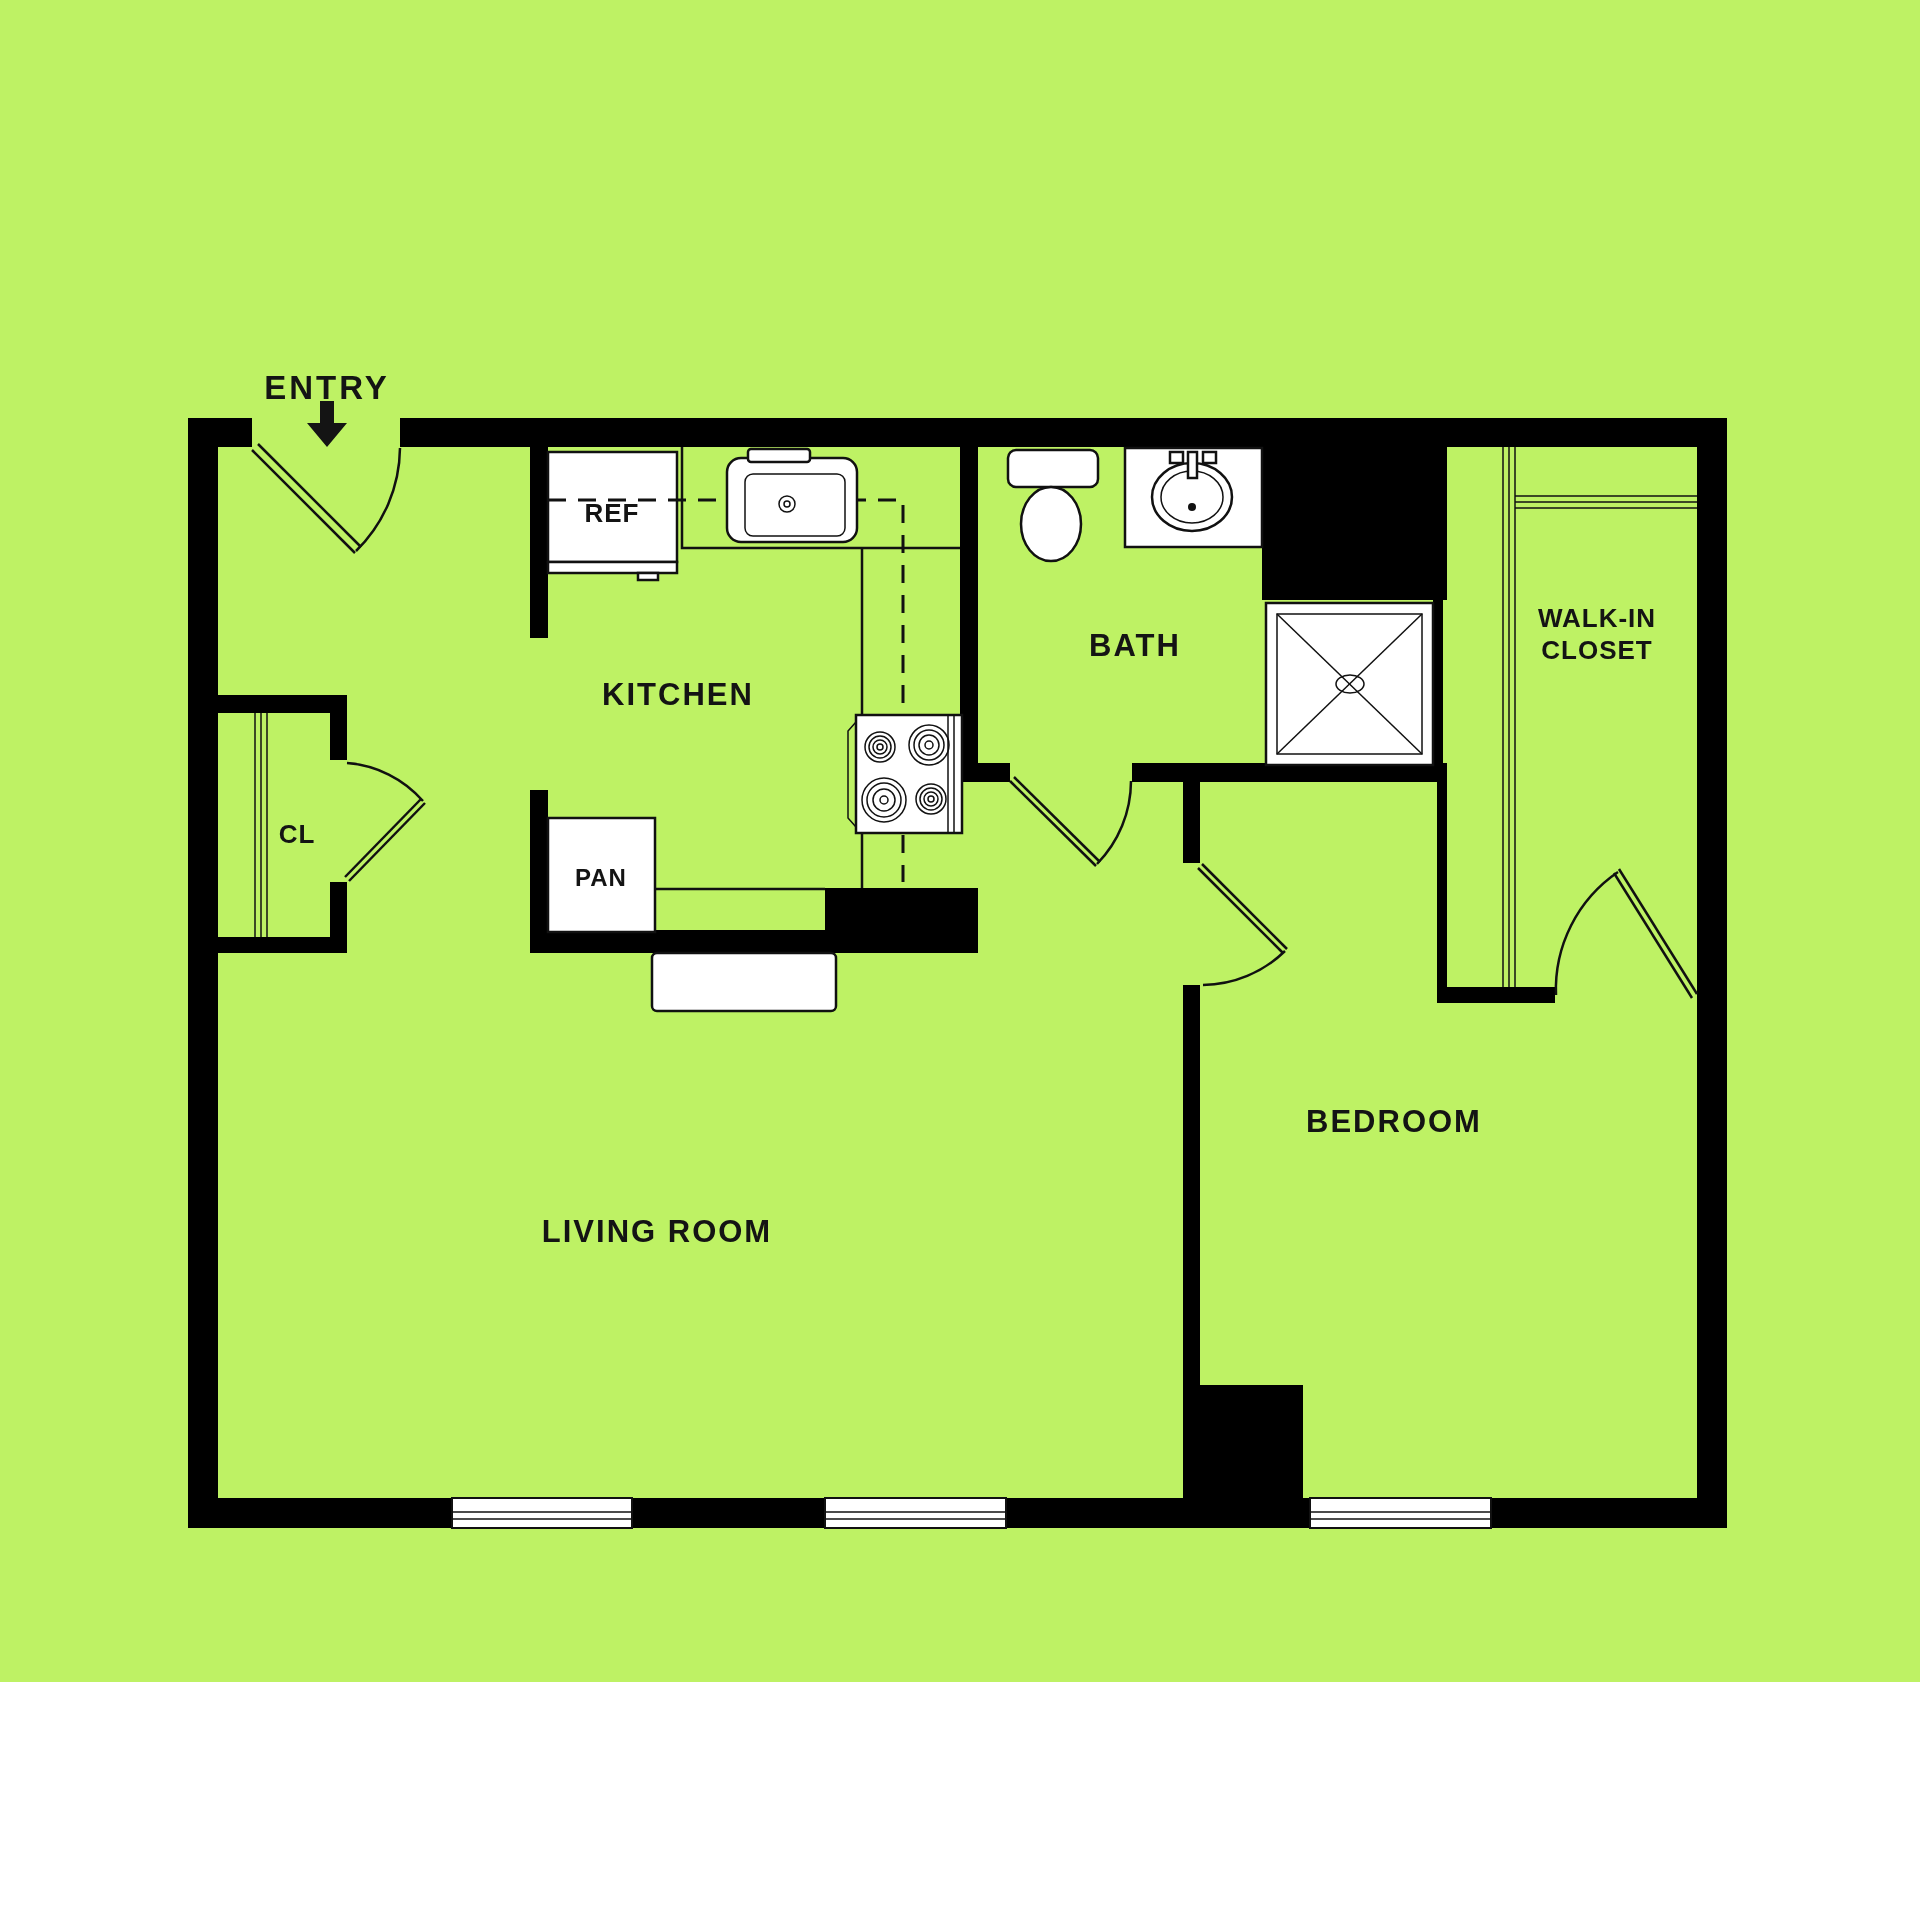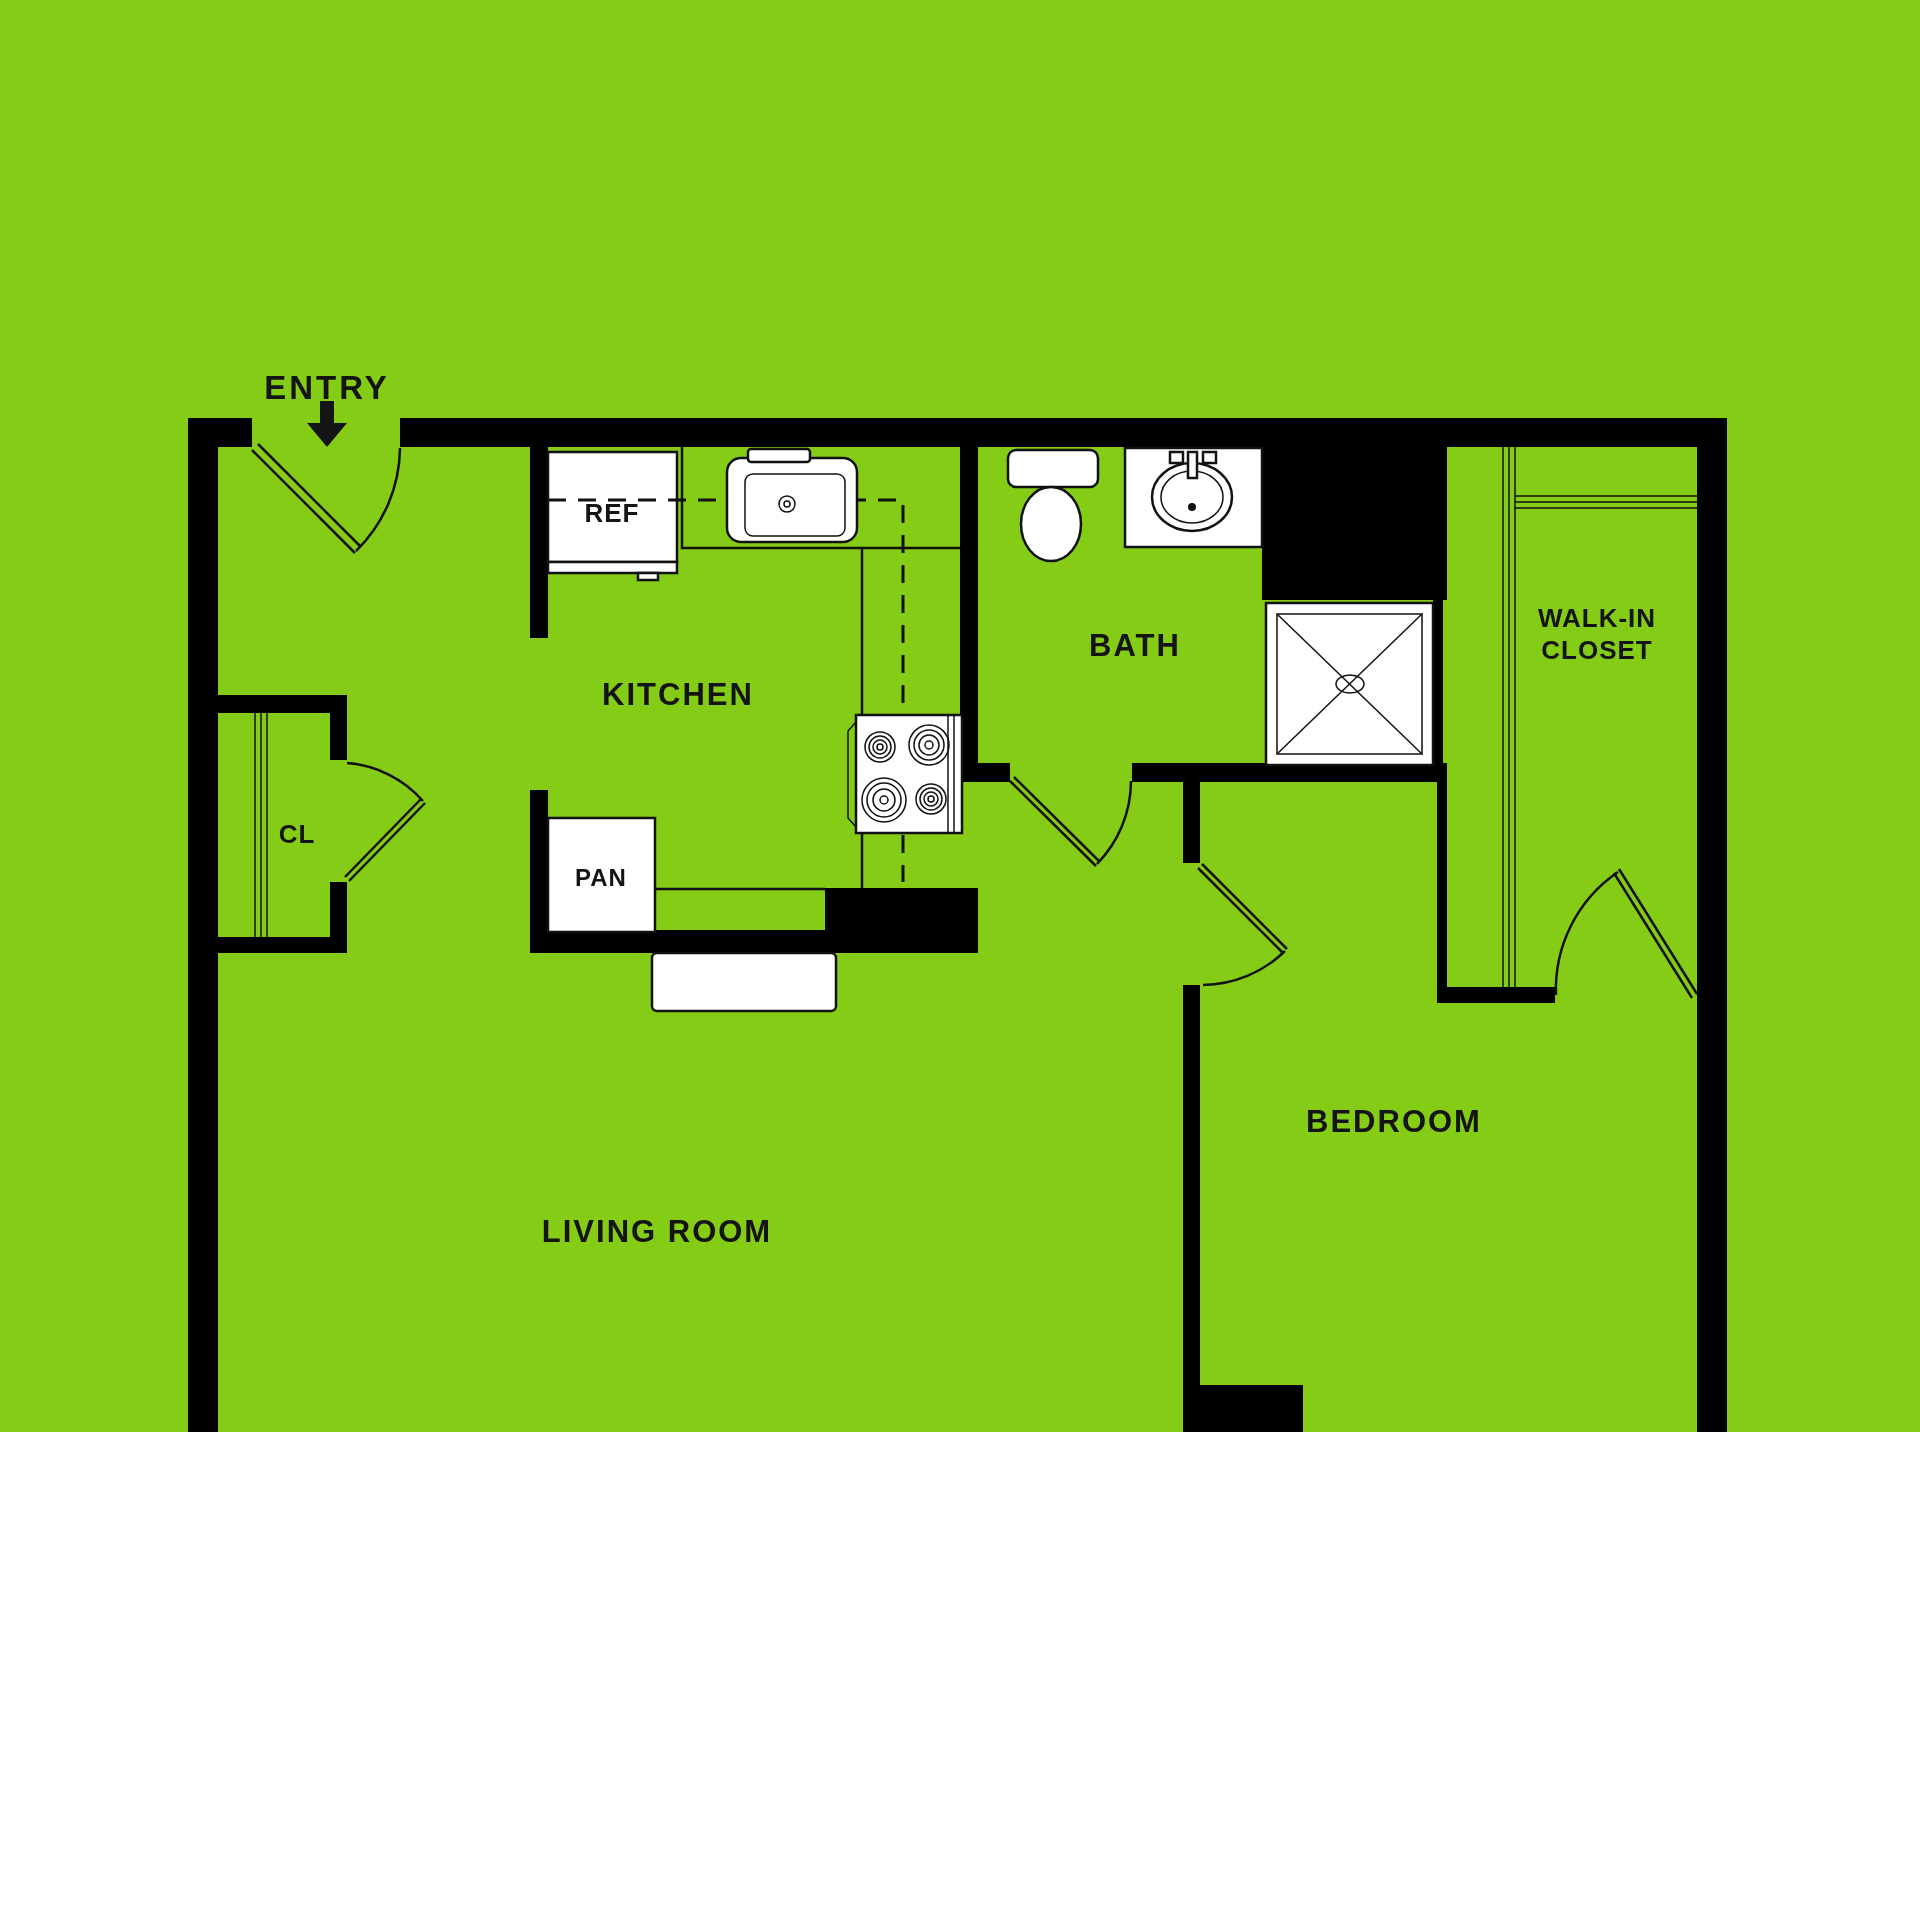--- a/index.html
+++ b/index.html
@@ -1,16 +1,16 @@
 <!DOCTYPE html>
 <html><head>
 <meta charset="utf-8">
 <style>
   html,body{margin:0;padding:0;background:#ffffff;}
-  #stage{position:relative;width:1920px;height:1432px;background:#84cc16;overflow:hidden;
+  #stage{position:relative;width:1920px;height:1682px;background:#bef264;overflow:hidden;
          font-family:"Liberation Sans", sans-serif;}
   svg{display:block;}
   .wall{fill:#000000;stroke:none;}
   .fix{fill:#ffffff;stroke:#111111;stroke-width:2.5;}
   .fixthin{fill:none;stroke:#111111;stroke-width:1.5;}
   .ln{fill:none;stroke:#111111;stroke-width:2.5;}
   .dash{fill:none;stroke:#111111;stroke-width:3;stroke-dasharray:18 12;}
   .door{fill:none;stroke:#111111;stroke-width:2.5;}
   .lbl{fill:#141414;font-family:"Liberation Sans", sans-serif;font-weight:bold;text-anchor:middle;}
 </style>

